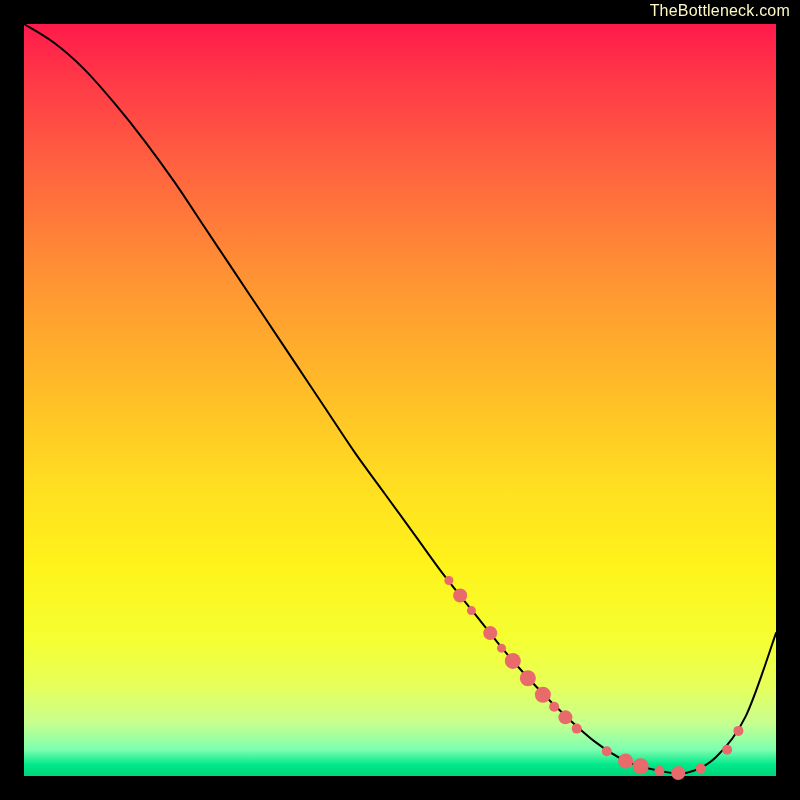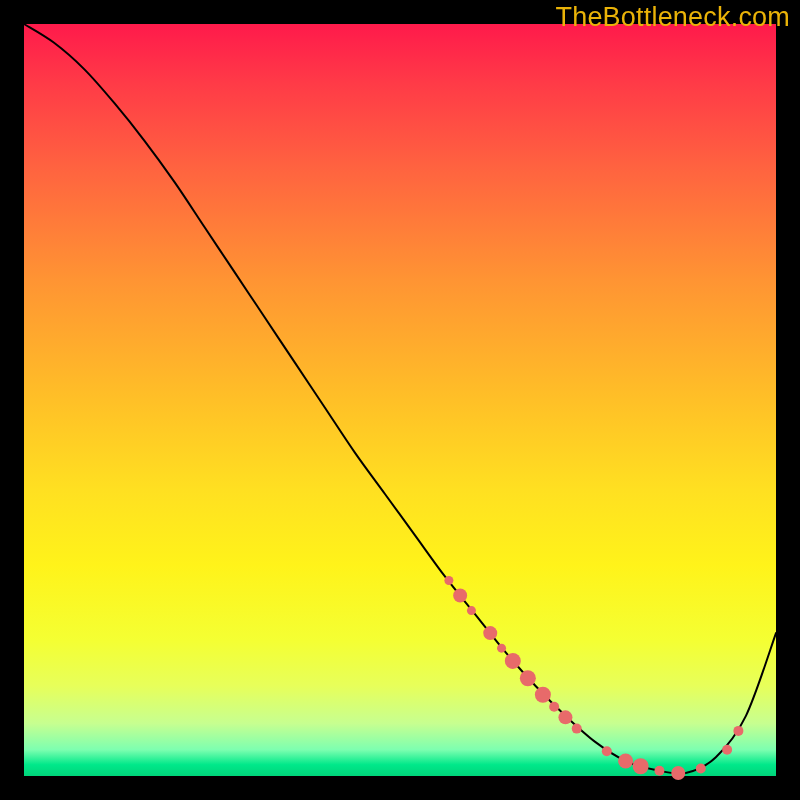--- a/index.html
+++ b/index.html
@@ -30,22 +30,22 @@
       #c7ff90 93%,
       #7dffb0 96.5%,
       #00e88a 98.5%,
       #00d47a 100%
     );
   }
   .watermark {
     position: absolute;
     top: 2px;
     right: 10px;
-    color: #eab308;
-    font-size: 27px;
+    color: #fef9c3;
+    font-size: 16px;
     font-weight: 500;
     letter-spacing: 0.2px;
     font-family: Arial, Helvetica, sans-serif;
   }
   svg.plot {
     position: absolute;
     left: 24px;
     top: 24px;
     width: 752px;
     height: 752px;

